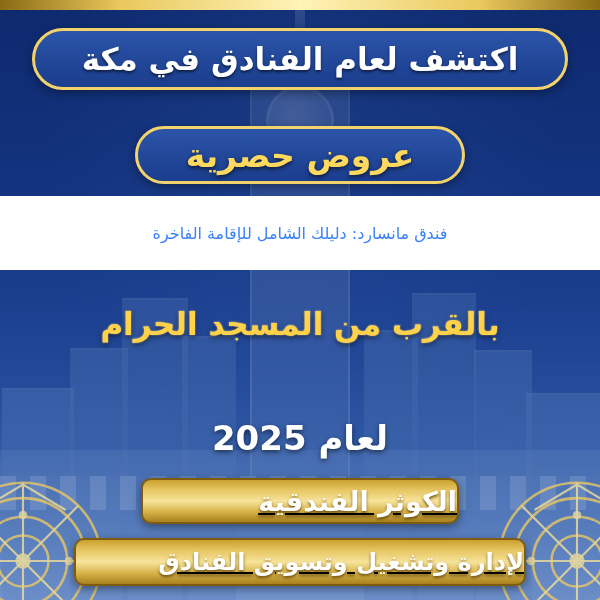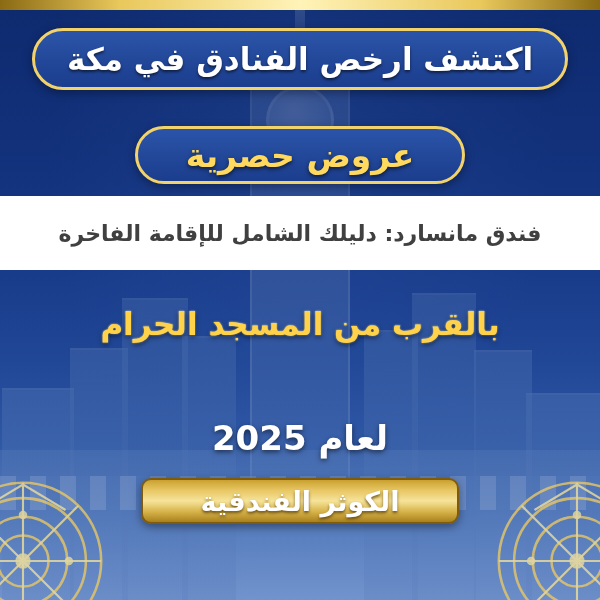--- a/index.html
+++ b/index.html
@@ -157,23 +157,23 @@
     position: absolute;
     left: 0; right: 0;
     top: 196px;
     height: 74px;
     background: #ffffff;
     display: flex;
     align-items: center;
     justify-content: center;
   }
   .white-band .txt {
-    font-size: 22px;
-    font-weight: bold;
-    color: #404040;
+    font-size: 16px;
+    font-weight: normal;
+    color: #3b82f6;
     letter-spacing: 0.3px;
   }
 
   
   .mid-heading {
     position: absolute;
     left: 0; right: 0;
     top: 306px;
     text-align: center;
     font-size: 31px;
@@ -196,26 +196,26 @@
   }
 
   
   .plate {
     position: absolute;
     left: 50%;
     transform: translateX(-50%);
     box-sizing: border-box;
     display: flex;
     align-items: center;
-    justify-content: center;
     text-align: center;
     white-space: nowrap;
     background: linear-gradient(180deg, #caa12f 0%, #e8c765 25%, #f6e39a 50%, #d8b44a 75%, #a8801d 100%);
     border: 2px solid #7d5c10;
     box-shadow: 0 3px 8px rgba(0,0,0,0.40);
+    text-decoration: underline;
   }
   .plate-1 {
     top: 478px;
     width: 318px;
     height: 46px;
     border-radius: 10px;
   }
   .plate-1 .txt {
     font-size: 27px;
     font-weight: bold;
@@ -302,32 +302,35 @@
         <circle cx="100" cy="100" r="9"></circle>
         <circle cx="100" cy="46" r="5"></circle>
         <circle cx="100" cy="154" r="5"></circle>
         <circle cx="46" cy="100" r="5"></circle>
         <circle cx="154" cy="100" r="5"></circle>
       </g>
     </svg>
   </div>
 
   <div class="pill pill-1">
-    <span class="txt">اكتشف ارخص الفنادق في مكة</span>
+    <span class="txt">اكتشف لعام الفنادق في مكة</span>
   </div>
 
   <div class="pill pill-2">
     <span class="txt">عروض حصرية</span>
   </div>
 
   <div class="white-band">
     <span class="txt">فندق مانسارد: دليلك الشامل للإقامة الفاخرة</span>
   </div>
 
   <div class="mid-heading">بالقرب من المسجد الحرام</div>
 
   <div class="year-line">لعام 2025</div>
 
   <div class="plate plate-1">
     <span class="txt">الكوثر الفندقية</span>
   </div>
+  <div class="plate plate-2">
+    <span class="txt">لإدارة وتشغيل وتسويق الفنادق</span>
+  </div>
 
 </div>
 
 </body></html>

